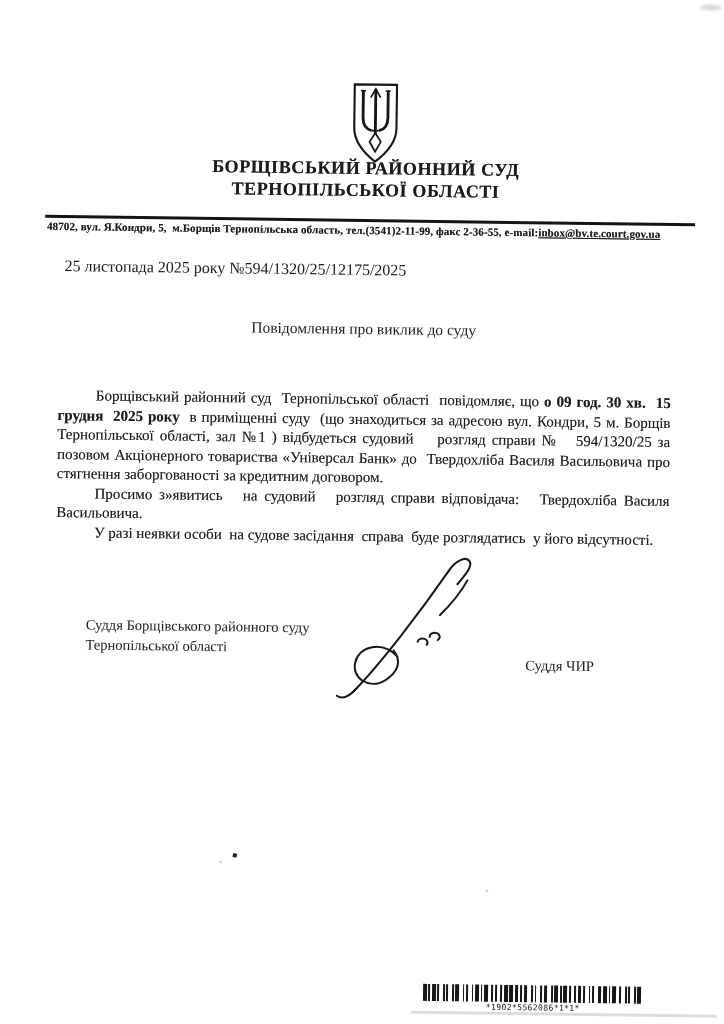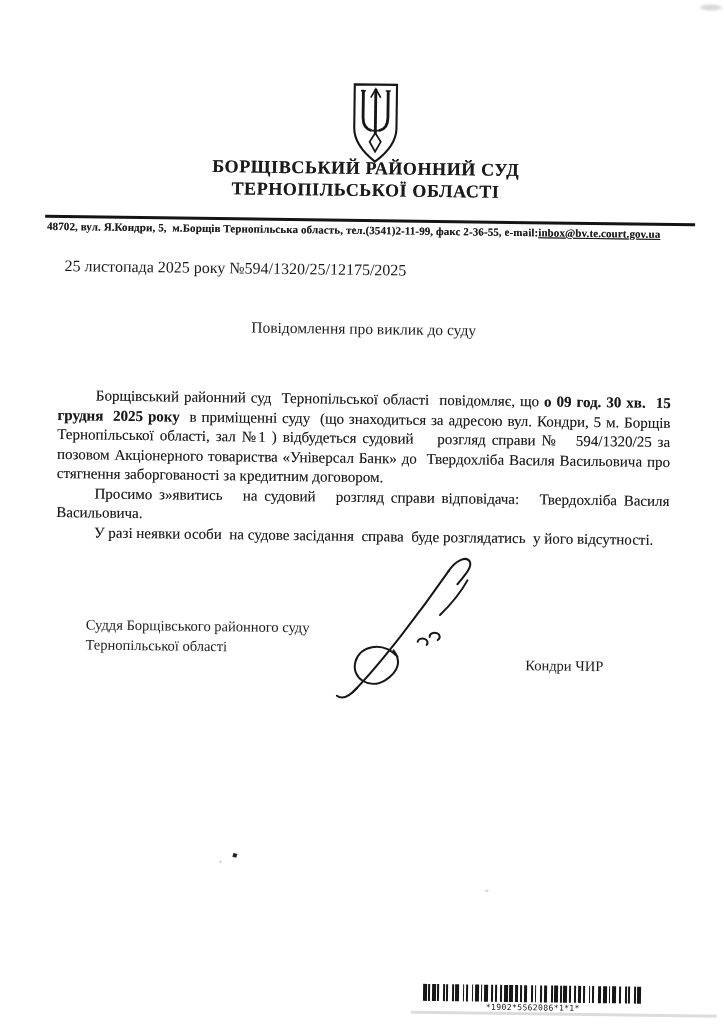--- a/index.html
+++ b/index.html
@@ -94,21 +94,21 @@
           <path d="M28 140 C 55 112, 95 58, 122 18"></path>
           <path d="M122 18 C 128 8, 139 2, 143 8 C 146 13, 139 21, 131 31"></path>
           <path d="M141 27 C 133 42, 123 53, 114 62"></path>
           <path d="M92 89 a5 4 0 1 1 9 3"></path>
           <path d="M104 84 a5 4 0 1 1 8 3"></path>
           <path d="M72 104 C 56 88, 34 94, 30 110 C 26 126, 44 138, 60 128 C 74 119, 76 108, 68 98"></path>
           <path d="M32 136 C 24 145, 17 148, 12 144"></path>
         </g>
       </svg>
     </div>
-    <div class="sig-name">Кондри ЧИР</div>
+    <div class="sig-name">Суддя ЧИР</div>
 
     <div class="speck1"></div>
     <div class="speck2"></div>
     <div class="smudge-tr"></div>
     <div class="streak-bottom"></div>
 
     <div class="barcode">
       <div class="bc-bars">
           <i style="width: 3.7px; background: rgb(22, 22, 22);"></i>
           <i style="width: 1.85px; background: transparent;"></i>

